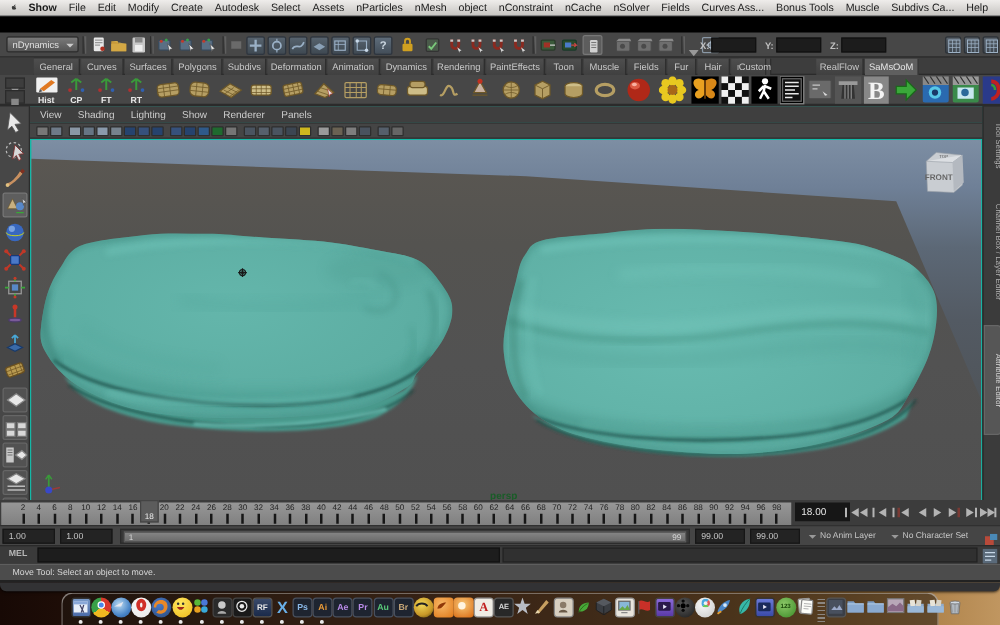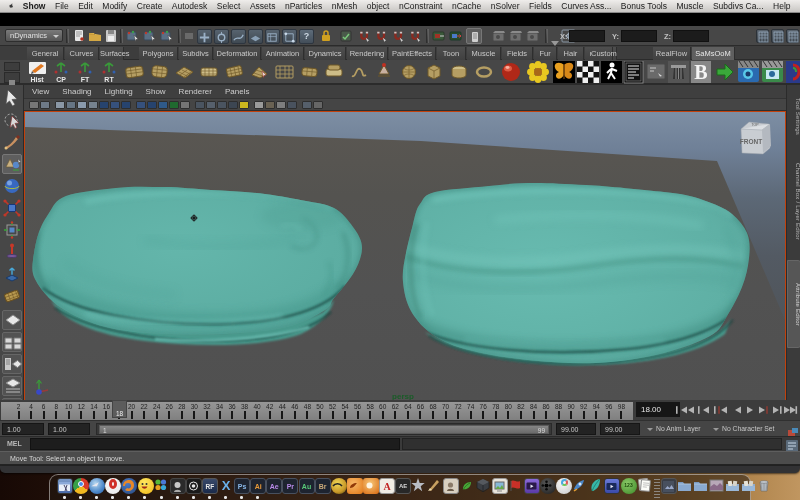--- a/index.html
+++ b/index.html
@@ -24,21 +24,21 @@
 .stab{position:absolute;top:1px;height:13px;font-size:7.5px;color:#c9c9c9;line-height:13px;text-align:center;border-right:1px solid #2e2e2e;background:linear-gradient(#4e4e4e,#404040);padding:0 6px;}
 .stab.active{background:#5f5f5f;color:#e8e8e8;}
 
 #shelfrow{left:0;top:60px;width:800px;height:25px;background:#474747;border-bottom:2px solid #2b2b2b;}
 .shelficon{position:absolute;top:1px;}
 
 #toolbox{left:0;top:85px;width:24px;height:315px;background:#474747;border-right:1px solid #2b2b2b;}
 .tbtn{position:absolute;left:2px;width:20px;height:20px;border-radius:2px;}
 .tbtn.hl{background:#5e5e5e;border:1px solid #777;}
 
-#vp{left:24px;top:85px;width:762px;height:315px;background:#c2410c;}
+#vp{left:24px;top:85px;width:762px;height:315px;background:#14b8a6;}
 #panelmenu{position:absolute;left:0;top:0;width:762px;height:13px;background:#3f3f3f;display:flex;align-items:center;font-size:8px;color:#cdcdcd;}
 #panelmenu span{margin-right:13px;}
 #paneltools{position:absolute;left:0;top:13px;width:762px;height:13px;background:#454545;border-top:1px solid #333;border-bottom:1px solid #2e2e2e;}
 #view3d{position:absolute;left:1px;top:27px;width:760px;height:288px;}
 
 #sidebar{left:786px;top:85px;width:14px;height:315px;background:#3b3b3b;border-left:1px solid #2b2b2b;}
 .sbtab{position:absolute;left:0;width:14px;writing-mode:vertical-rl;font-size:6px;color:#b5b5b5;text-align:center;letter-spacing:0.2px;}
 
 #timeline{left:0;top:400px;width:800px;height:20px;background:#3c3c3c;}
 #timegray{position:absolute;left:1px;top:2px;width:632px;height:18px;background:linear-gradient(#979797,#808080);}
@@ -245,21 +245,21 @@
         </svg></div>
       <div class="sicon" style="left:786px;width:13px;height:14px;background:linear-gradient(#58626c,#3e464e);border:1px solid #2c3238;border-radius:2px;"><svg width="11" height="12" style="margin:1px;">
           <rect x="1" y="1" width="9" height="10" fill="none" stroke="#9cb0c4" stroke-width=".8"></rect>
           <path d="M1 4h9M1 7h9M4 1v10M7 1v10" stroke="#9cb0c4" stroke-width=".6"></path>
         </svg></div>
     </div>
 <div id="shelftabs" class="abs">
       <div style="position:absolute;left:0;top:0;width:27px;height:14px;background:#3d3d3d;"></div>
       <div class="stab" style="left:27px;width:37px;padding:0;">General</div>
       <div class="stab" style="left:65px;width:34px;padding:0;">Curves</div>
-      <div class="stab" style="left:100px;width:24px;padding:0;">Surfaces</div>
+      <div class="stab" style="left:100px;width:38px;padding:0;">Surfaces</div>
       <div class="stab" style="left:139px;width:39px;padding:0;">Polygons</div>
       <div class="stab" style="left:179px;width:34px;padding:0;">Subdivs</div>
       <div class="stab" style="left:214px;width:47px;padding:0;">Deformation</div>
       <div class="stab" style="left:262px;width:42px;padding:0;">Animation</div>
       <div class="stab" style="left:305px;width:41px;padding:0;">Dynamics</div>
       <div class="stab" style="left:347px;width:41px;padding:0;">Rendering</div>
       <div class="stab" style="left:389px;width:47px;padding:0;">PaintEffects</div>
       <div class="stab" style="left:437px;width:29px;padding:0;">Toon</div>
       <div class="stab" style="left:467px;width:34px;padding:0;">Muscle</div>
       <div class="stab" style="left:502px;width:31px;padding:0;">Fields</div>

